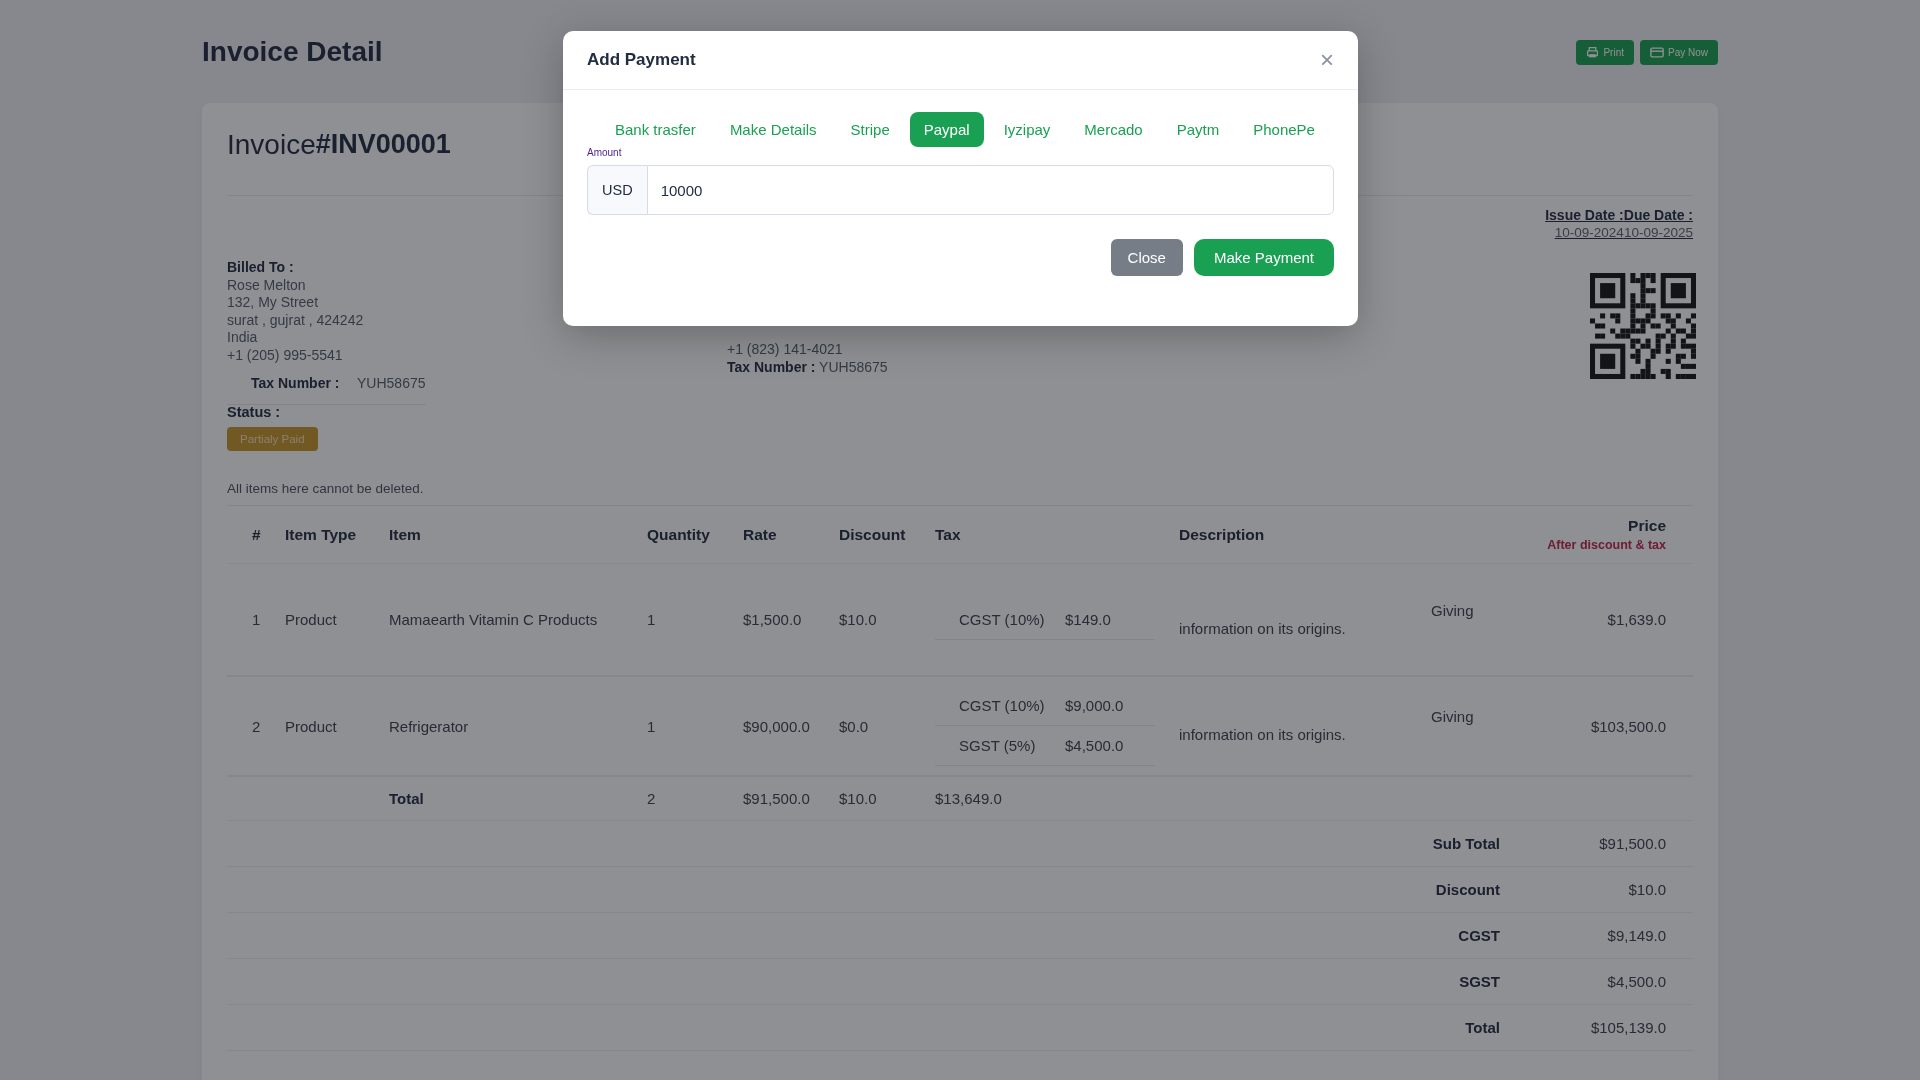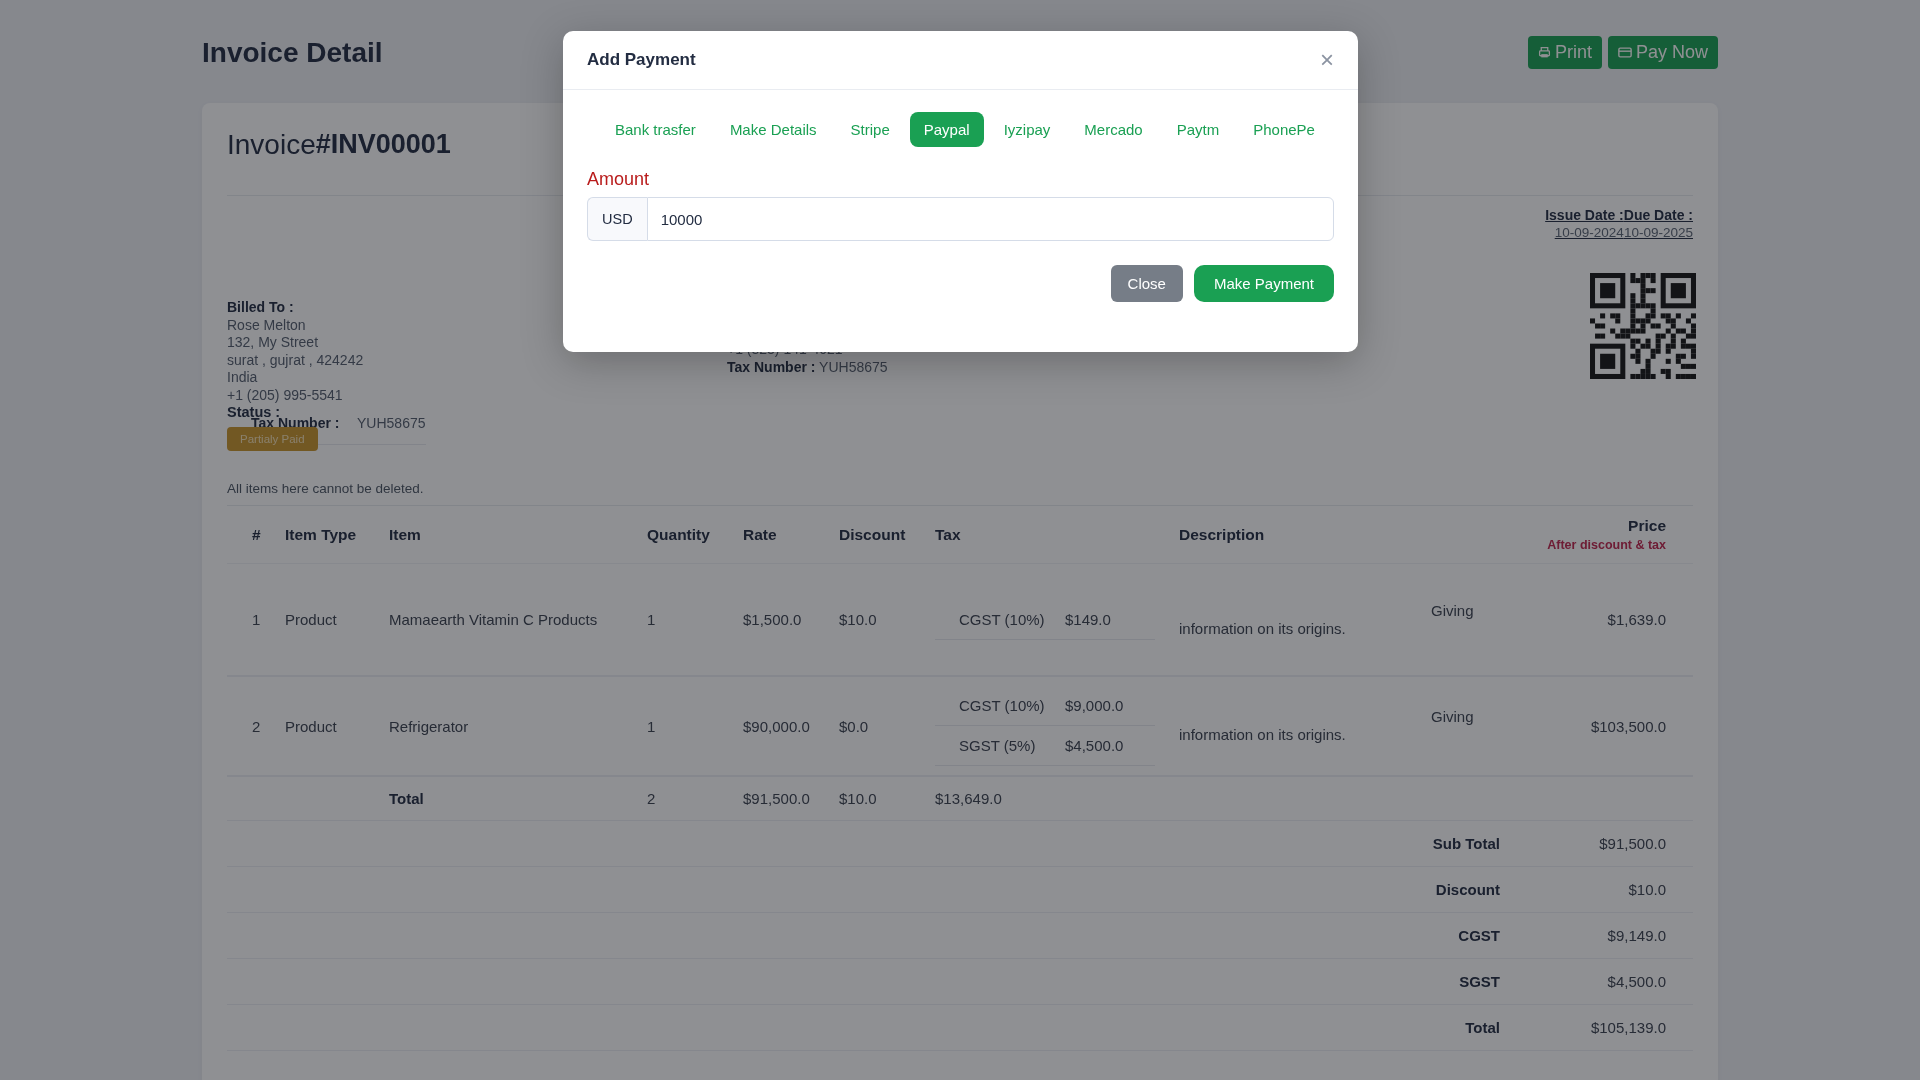--- a/index.html
+++ b/index.html
@@ -3,32 +3,32 @@
 <meta charset="utf-8">
 <style>
   * { margin:0; padding:0; box-sizing:border-box; }
   html,body { width:1920px; height:1080px; overflow:hidden; }
   body { font-family:"Liberation Sans", sans-serif; background:#eef0f4; position:relative; color:#232d42; }
 
   
   .topbar { position:absolute; left:202px; right:202px; top:36px; display:flex; justify-content:space-between; align-items:center; }
   .page-title { font-size:28px; font-weight:bold; color:#232d42;text-align:right; }
   .top-actions { display:flex; gap:6px; }
-  .btn-green-sm { display:inline-flex; align-items:center; gap:4px; background:#1aa053; color:#fff; border:none; border-radius:4px; font-size:18px; padding:6px 10px; font-family:inherit; cursor:pointer; }
+  .btn-green-sm { display:inline-flex; align-items:center; gap:4px; background:#1aa053; color:#fff; border:none; border-radius:4px; font-size:10px; padding:6px 10px; font-family:inherit; cursor:pointer; }
   .btn-green-sm svg { display:block; }
 
   .card { position:absolute; left:202px; top:103px; width:1516px; height:1010px; background:#fff; border-radius:8px; box-shadow:0 2px 6px rgba(20,30,50,.04); }
 
   .invoice-head { position:absolute; left:25px; right:25px; top:26px; display:flex; justify-content:flex-start; align-items:flex-start; }
   .invoice-heading { font-size:28px; font-weight:500; color:#232d42; }
   .invoice-number { font-size:27px; font-weight:600; color:#232d42; }
   .divider1 { position:absolute; left:25px; right:25px; top:92px; border:none; border-top:1px solid #e7eaef; }
 
   .billed { position:absolute; left:25px; top:156px; font-size:14px; line-height:17.5px; color:#545e6e; }
-  .billed .blk-label { font-weight:bold; color:#232d42;margin-top:40px; }
+  .billed .blk-label { font-weight:bold; color:#232d42; }
   .billed .tax-line b { color:#232d42; }
   .shipped { position:absolute; left:525px; top:238px; font-size:14px; line-height:17.5px; color:#545e6e; }
   .shipped b { color:#232d42; }
 
   .dates { position:absolute; right:25px; top:104px; display:flex; text-align:right;text-decoration:underline; }
   .date-col .d-label { font-size:14px; font-weight:bold; color:#232d42; }
   .date-col .d-value { font-size:13.5px; color:#5a6474; margin-top:2px; }
 
   .qr-wrap { position:absolute; right:22px; top:170px; width:106px; height:106px; background:#fff; }
 
@@ -67,22 +67,22 @@
   
   .backdrop { position:fixed; inset:0; background:rgba(17,20,26,0.47); z-index:10; }
   .modal { position:fixed; left:563px; top:31px; width:795px; background:#fff; border-radius:10px; z-index:20; box-shadow:0 10px 40px rgba(0,0,0,.25); }
   .modal-header { display:flex; justify-content:space-between; align-items:center; padding:19px 24px; border-bottom:1px solid #e9ecf1; }
   .modal-title { font-size:17px; font-weight:600; color:#232d42; }
   .modal-close { background:none; border:none; font-size:24px; line-height:18px; color:#8b93a1; cursor:pointer; font-family:inherit; }
   .modal-body { padding:22px 24px 0; }
   .pay-tabs { display:flex; align-items:center; gap:6px; margin-left:14px; flex-wrap:wrap; }
   .pay-tab { background:none; border:none; color:#1aa053; font-size:15px; padding:9px 14px; border-radius:8px; cursor:pointer; font-family:inherit; }
   .pay-tab.active { background:#1aa053; color:#fff; }
-  .form-label { display:block; margin-top:22px; font-size:18px; color:#b91c1c; }
-  .input-group { display:flex; margin-top:7px; height:44px; }
+  .form-label { display:block; font-size:10px; color:#4c1d95; }
+  .input-group { display:flex; margin-top:7px; height:50px; }
   .ig-prefix { display:flex; align-items:center; padding:0 14px; background:#f8f9fc; border:1px solid #d5dce8; border-right:none; border-radius:6px 0 0 6px; font-size:14.5px; color:#232d42; }
   .ig-input { flex:1; border:1px solid #d5dce8; border-radius:0 6px 6px 0; padding:0 13px; font-size:15px; color:#232d42; font-family:inherit; outline:none; }
   .modal-footer { display:flex; justify-content:flex-end; gap:11px; padding:24px 24px 50px; }
   .btn-close-gray { background:#767d87; color:#fff; border:none; border-radius:6px; font-size:15px; padding:10px 17px; cursor:pointer; font-family:inherit; }
   .btn-make-pay { background:#1aa053; color:#fff; border:none; border-radius:10px; font-size:15px; padding:10px 20px; cursor:pointer; font-family:inherit; }
 </style>
 </head>
 <body>
 
 <div class="topbar">

